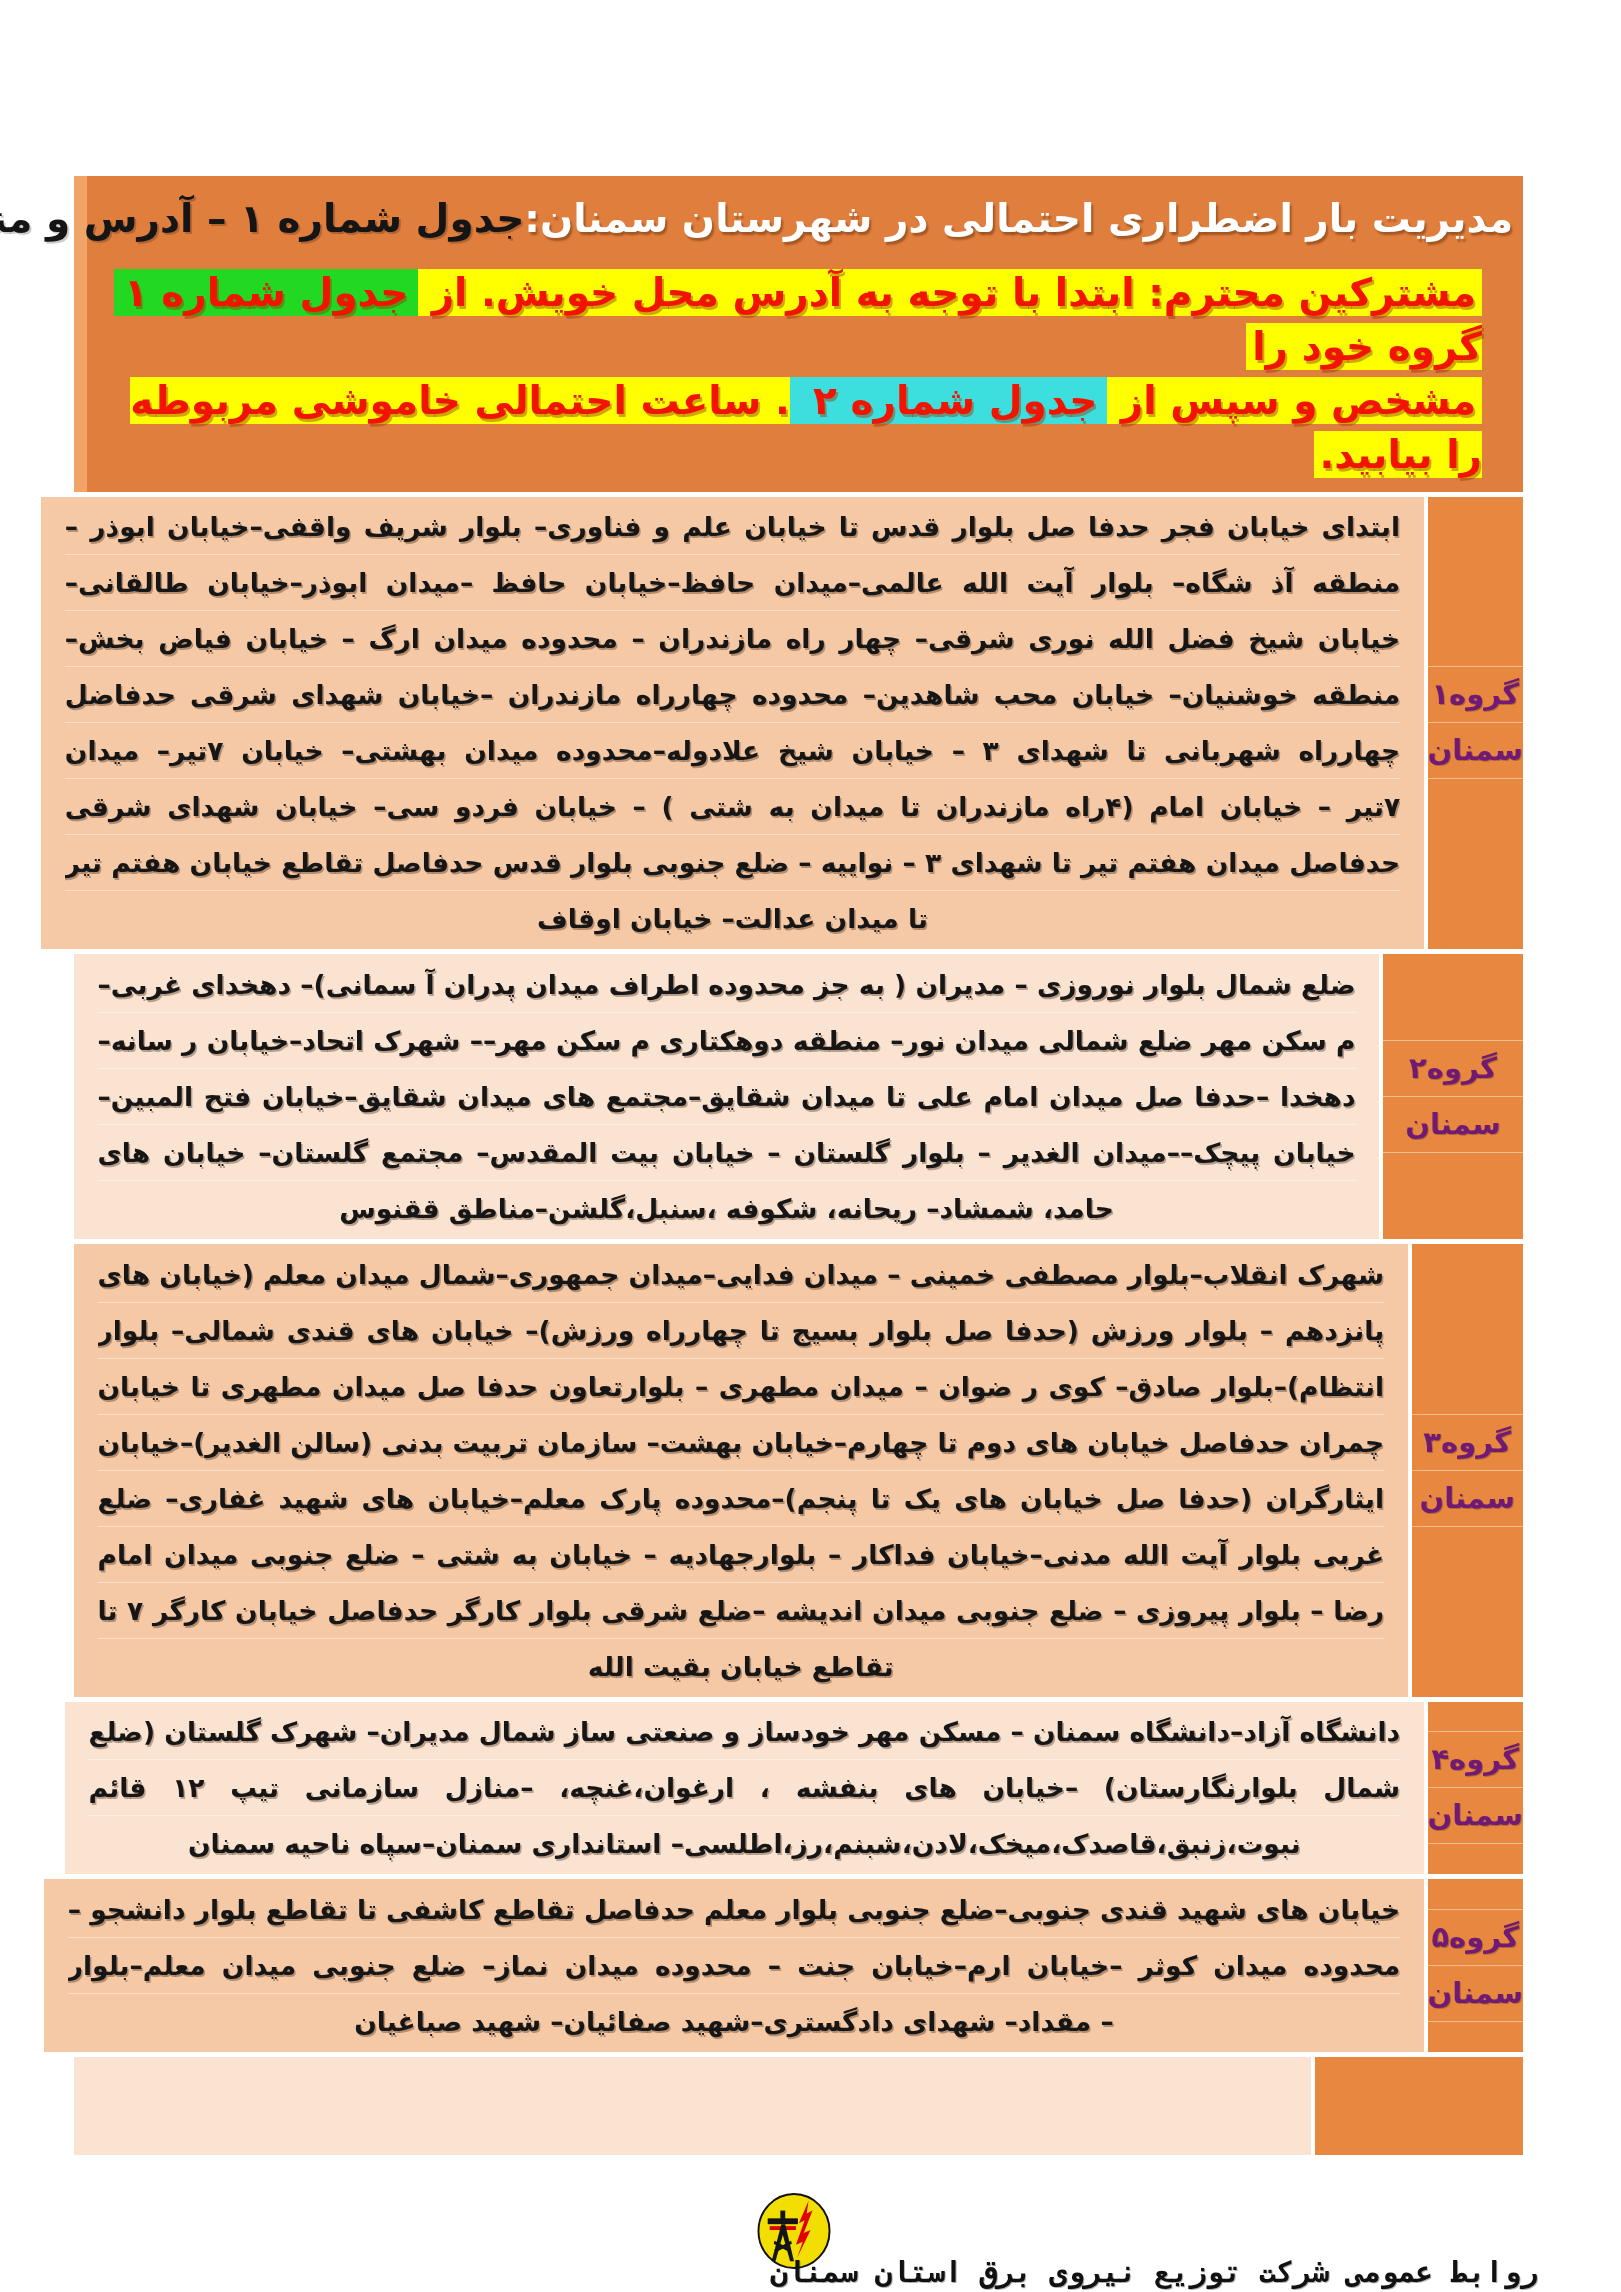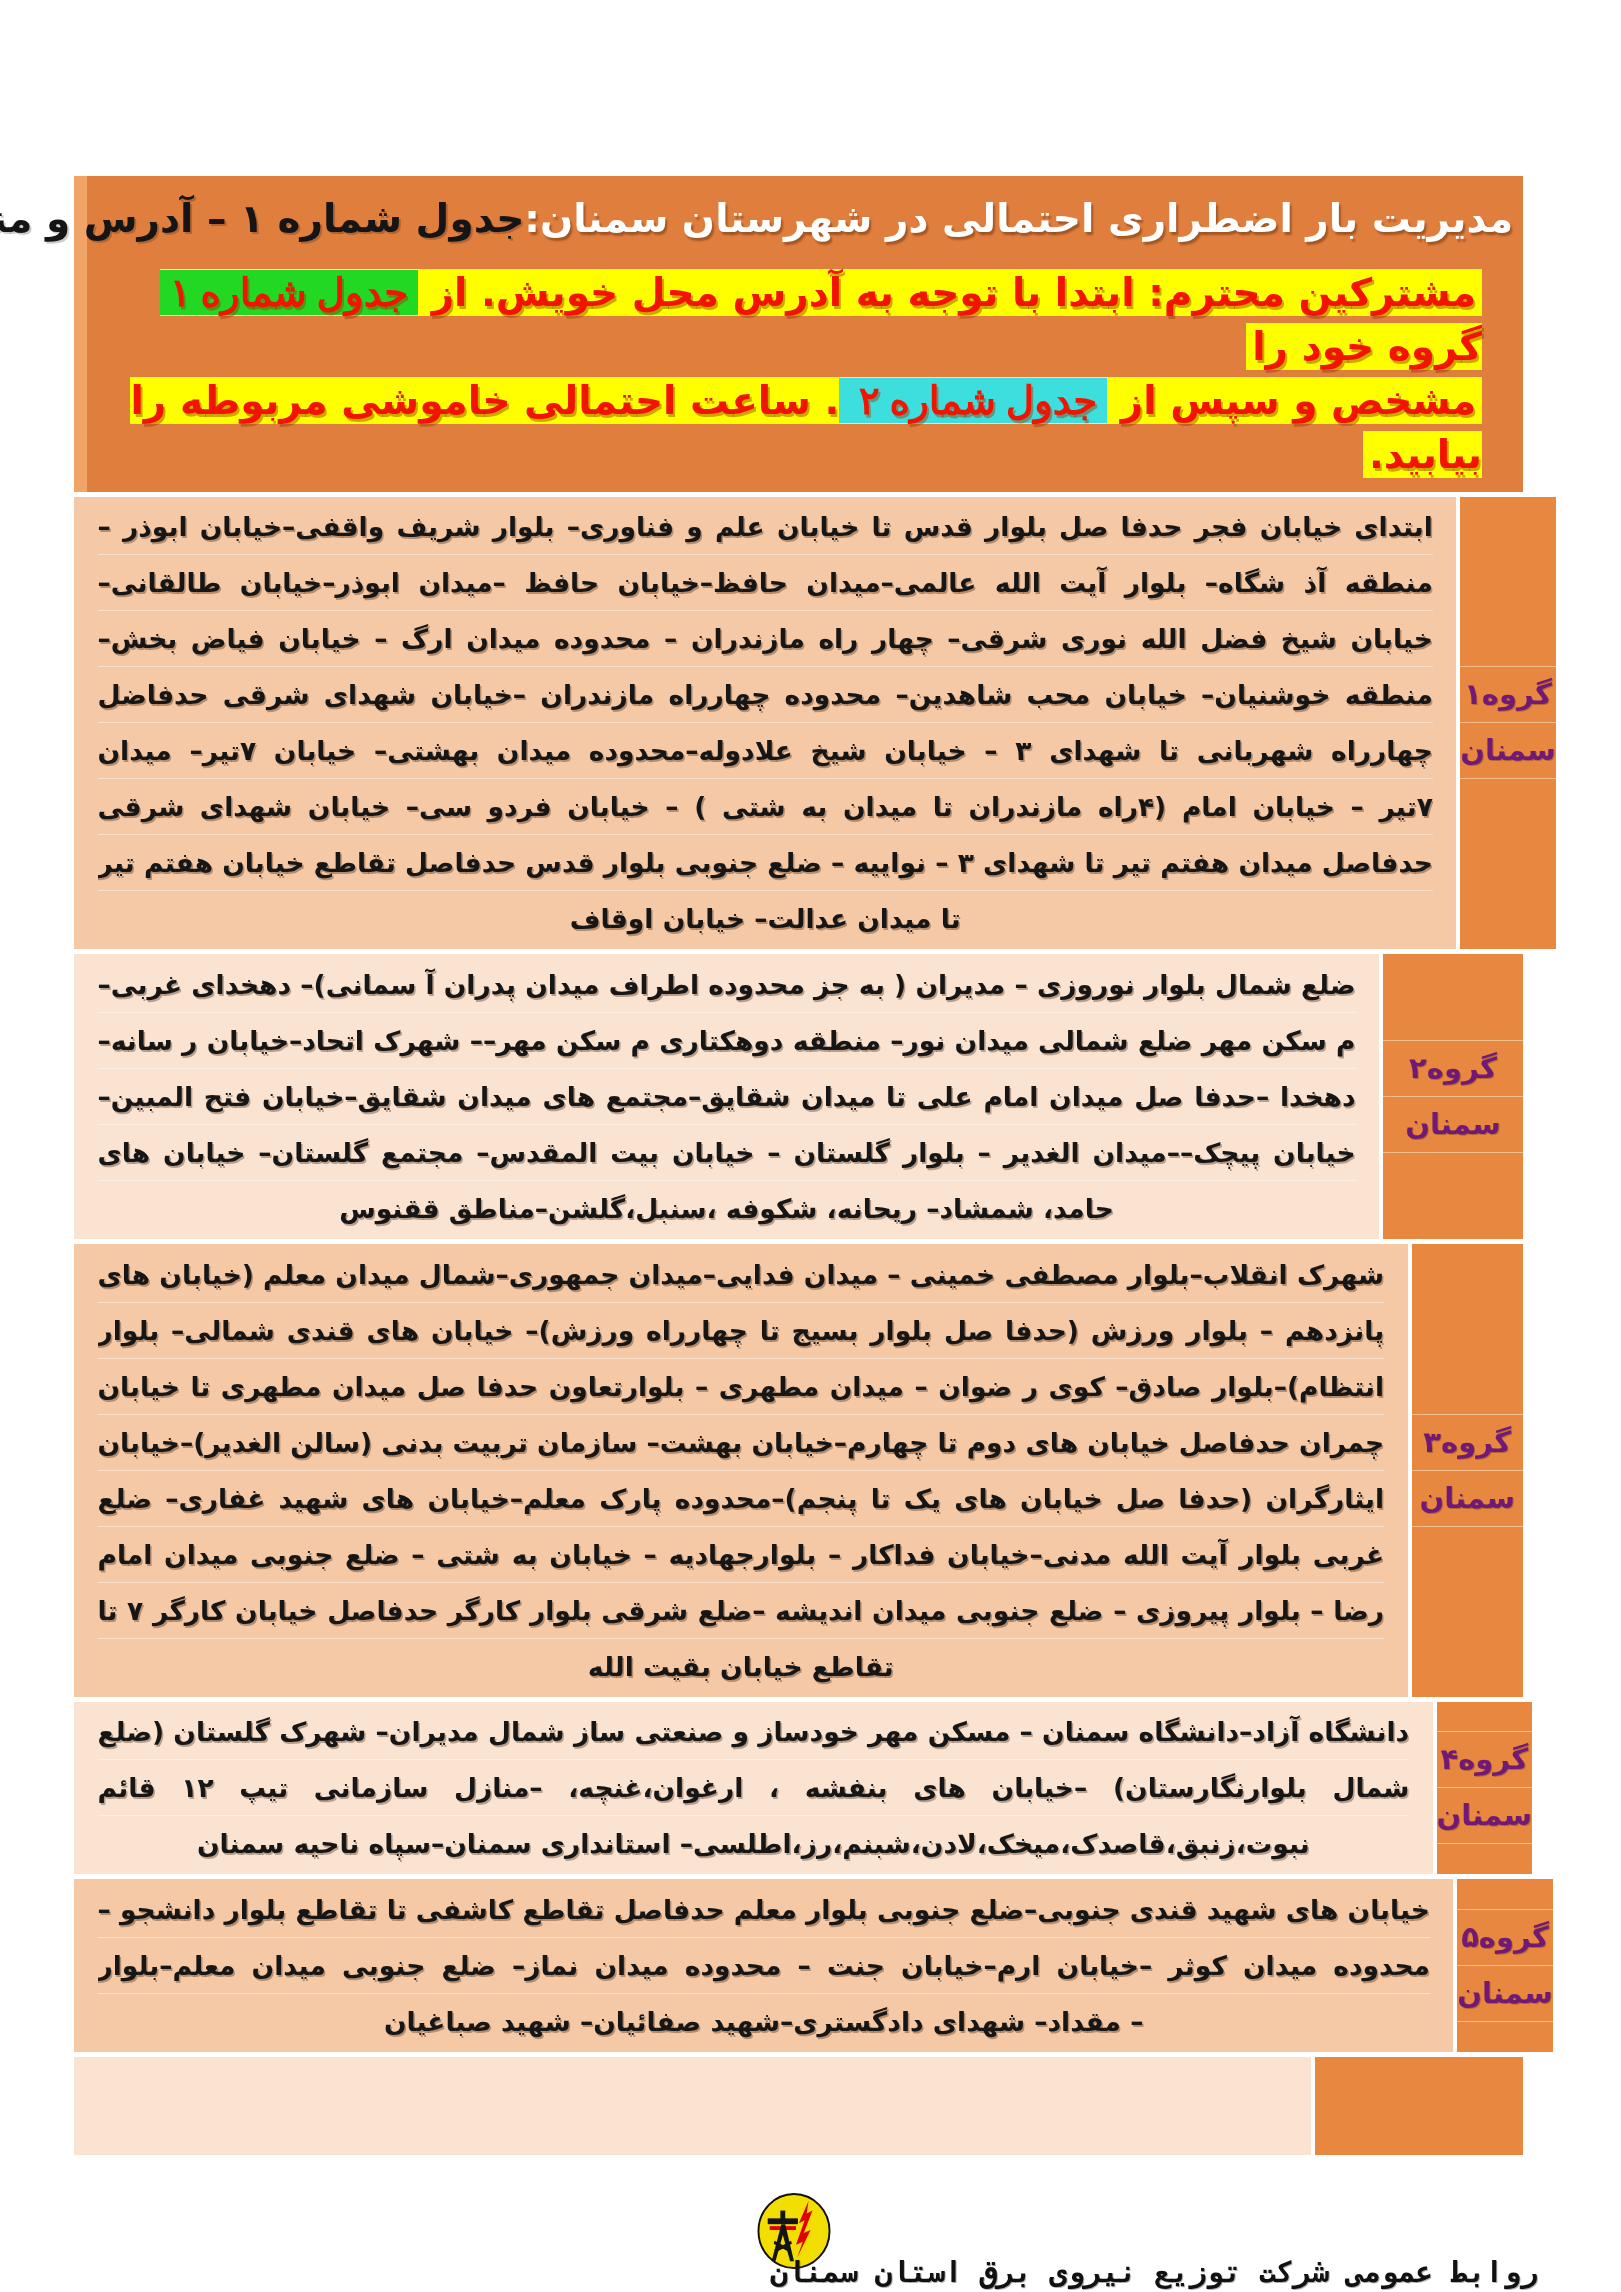--- a/index.html
+++ b/index.html
@@ -18,27 +18,27 @@
   .t-black{color:#151515; text-shadow:2px 2px 0 rgba(0,0,0,.2);}
 
   
   .notice{
     background:var(--header); border-left:13.7px solid var(--strip);
     padding:5.9px 41px 9.8px 0; box-sizing:border-box;
   }
   .nline{font-size:39px; font-weight:bold; color:var(--notice_text);
     line-height:54px; text-shadow:2px 2.9px 0 rgba(150,60,0,.45);}
   .hl{background:var(--notice_bg); padding:1px 5.9px;}
-  .mark{padding:1px 9.8px;font-family:Liberation Serif, serif;}
+  .mark{padding:1px 9.8px;}
   .m1{background:var(--mark_table1);}
   .m2{background:var(--mark_table2);}
 
   
   .tbl{margin-top:4.9px;}
-  .trow{direction:ltr; display:flex; gap:3.9px; margin-bottom:4.9px;}
+  .trow{direction:ltr; display:flex; gap:3.9px; margin-bottom:4.9px;justify-content:flex-end;}
   .trow .addr{direction:rtl; flex:1; padding:2.9px 23.5px; box-sizing:border-box;}
   .trow .grp{width:208px; display:flex; flex-direction:column; justify-content:center; align-items:stretch;}
   .trow.dark .addr{background:var(--row_dark);}
   .trow.light .addr{background:var(--row_light);}
   .trow .grp{background:var(--group_cell);}
   .line{
     font-size:26.5px; font-weight:bold; color:var(--text);
     line-height:55px; text-align:justify; text-align-last:justify;
     border-bottom:1px solid rgba(255,255,255,.4);
     text-shadow:1.5px 1.5px 0 rgba(60,30,10,.35);

